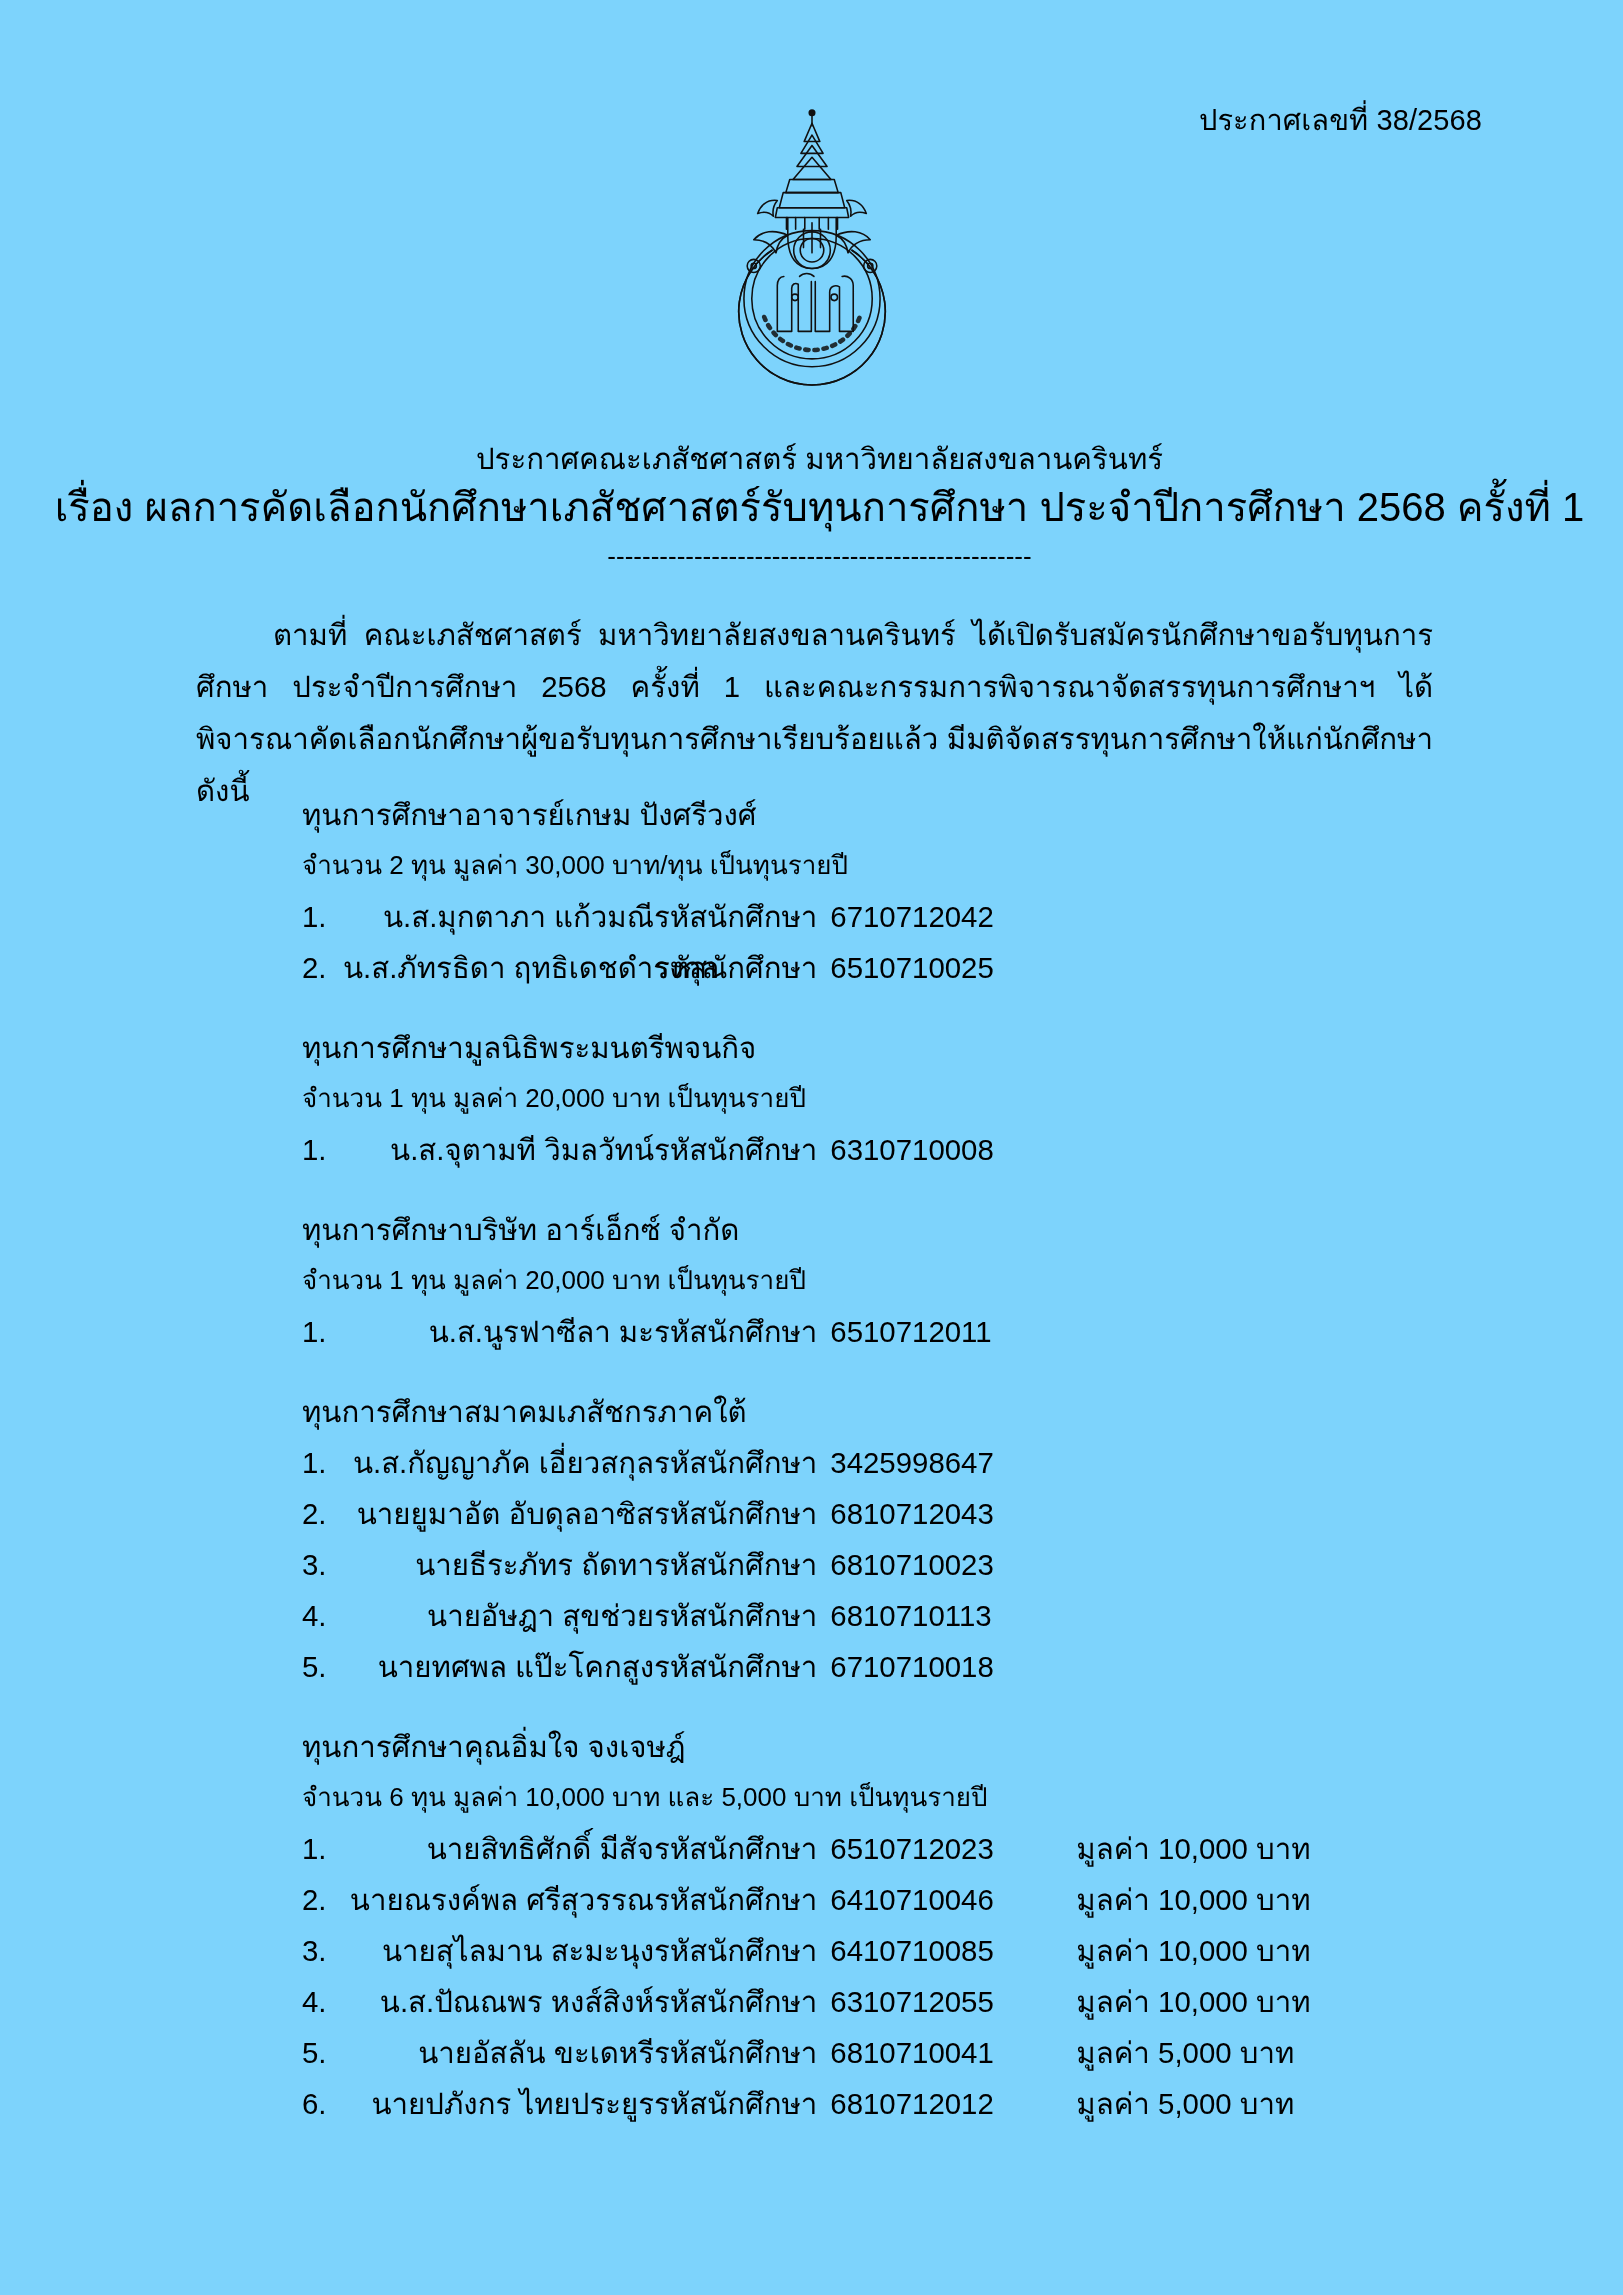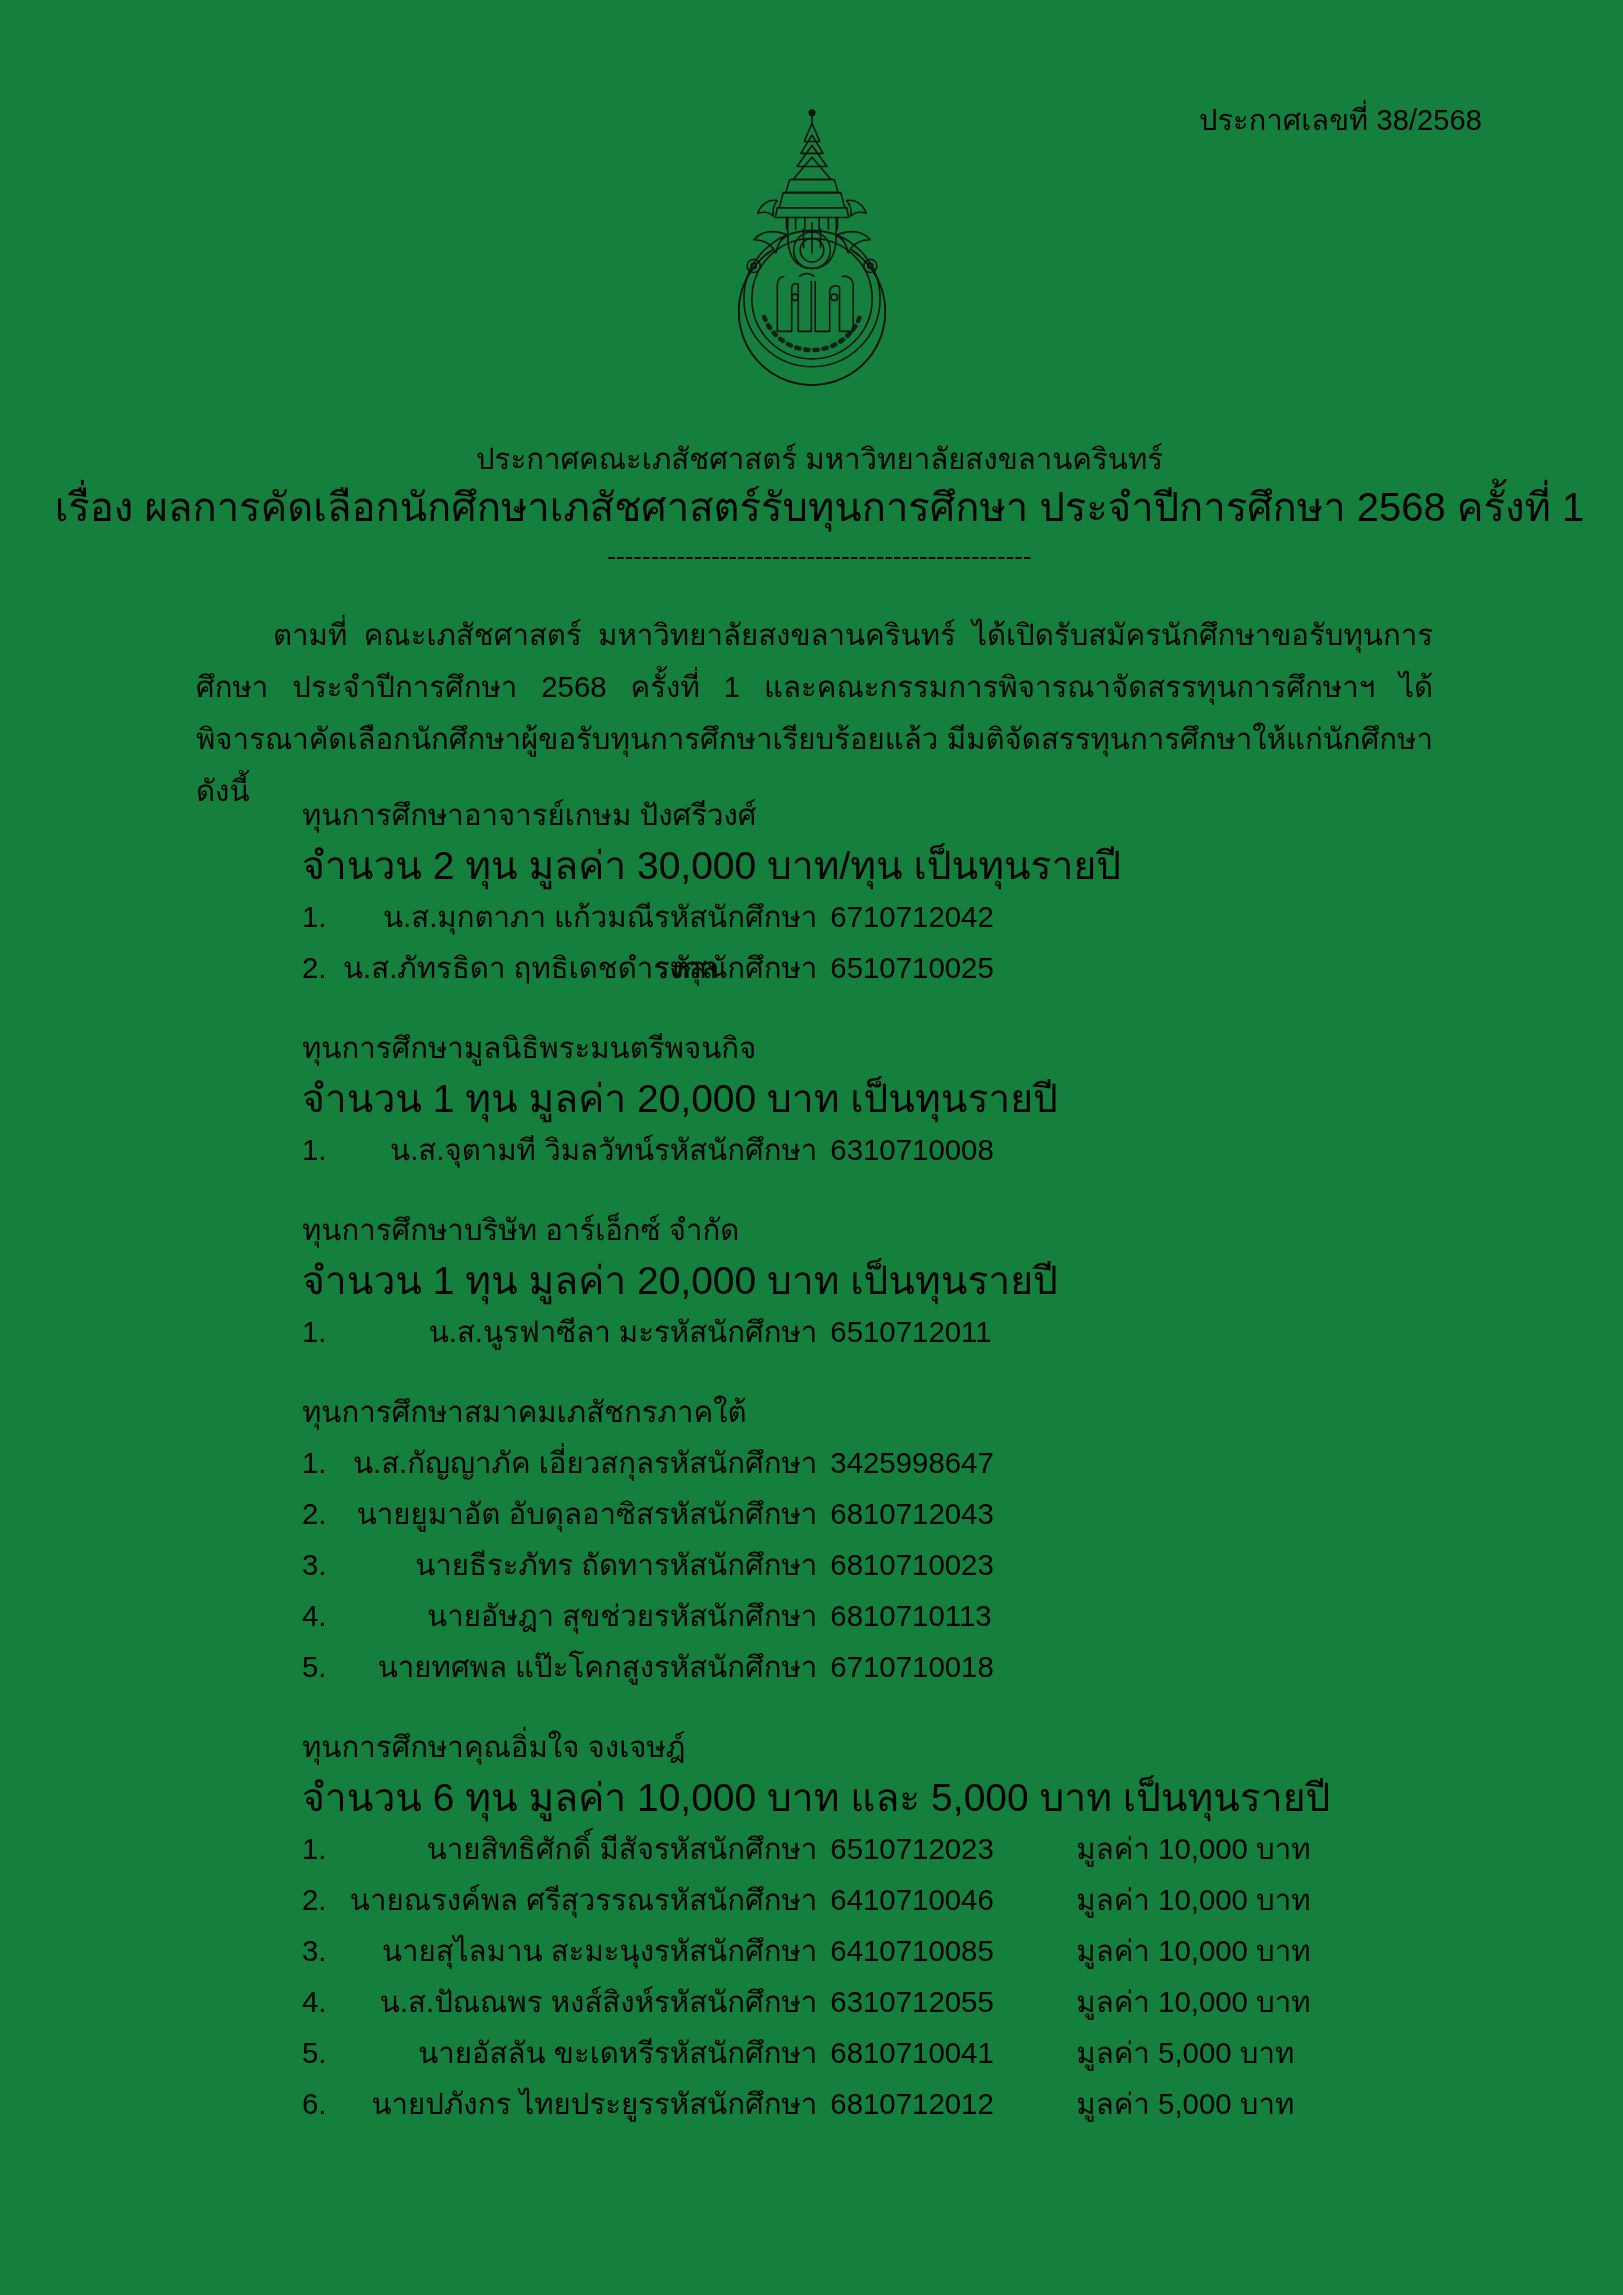--- a/index.html
+++ b/index.html
@@ -8,21 +8,21 @@
     background: #ffffff;
   }
   body {
     font-family: "Liberation Sans", "DejaVu Sans", sans-serif;
     color: #000000;
   }
   .page {
     position: relative;
     width: 1623px;
     height: 2295px;
-    background: #15803d;
+    background: #7dd3fc;
     box-sizing: border-box;
     padding: 0;
     overflow: hidden;
   }
 
   
   .doc-number {
     position: absolute;
     top: 97px;
     right: 141px;
@@ -98,21 +98,21 @@
   }
   .section {
     margin-bottom: 29px;
   }
   .section-title {
     font-size: 29.4px;
     line-height: 51px;
     white-space: nowrap;
   }
   .section-amount {
-    font-size: 39px;
+    font-size: 26px;
     line-height: 51px;
     white-space: nowrap;
   }
   .recipient-list {
     list-style: none;
     margin: 0;
     padding: 0;
   }
   .recipient {
     display: flex;

